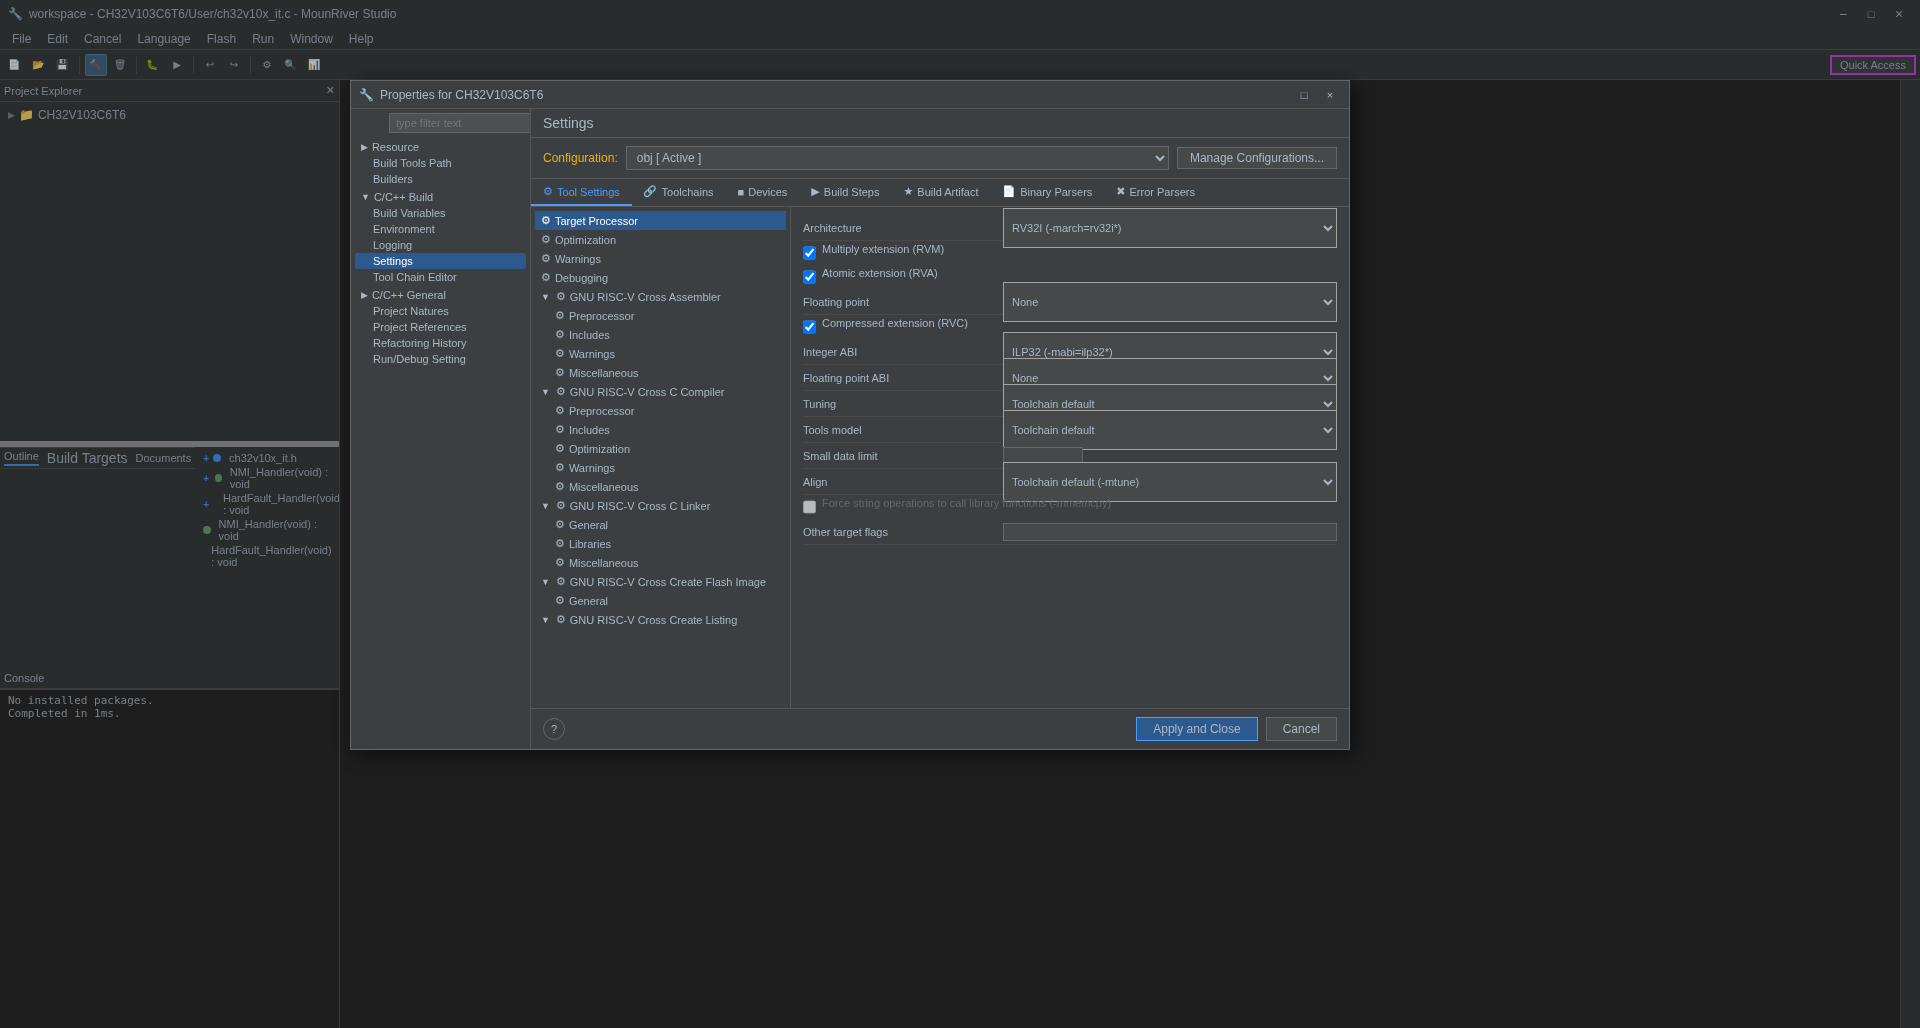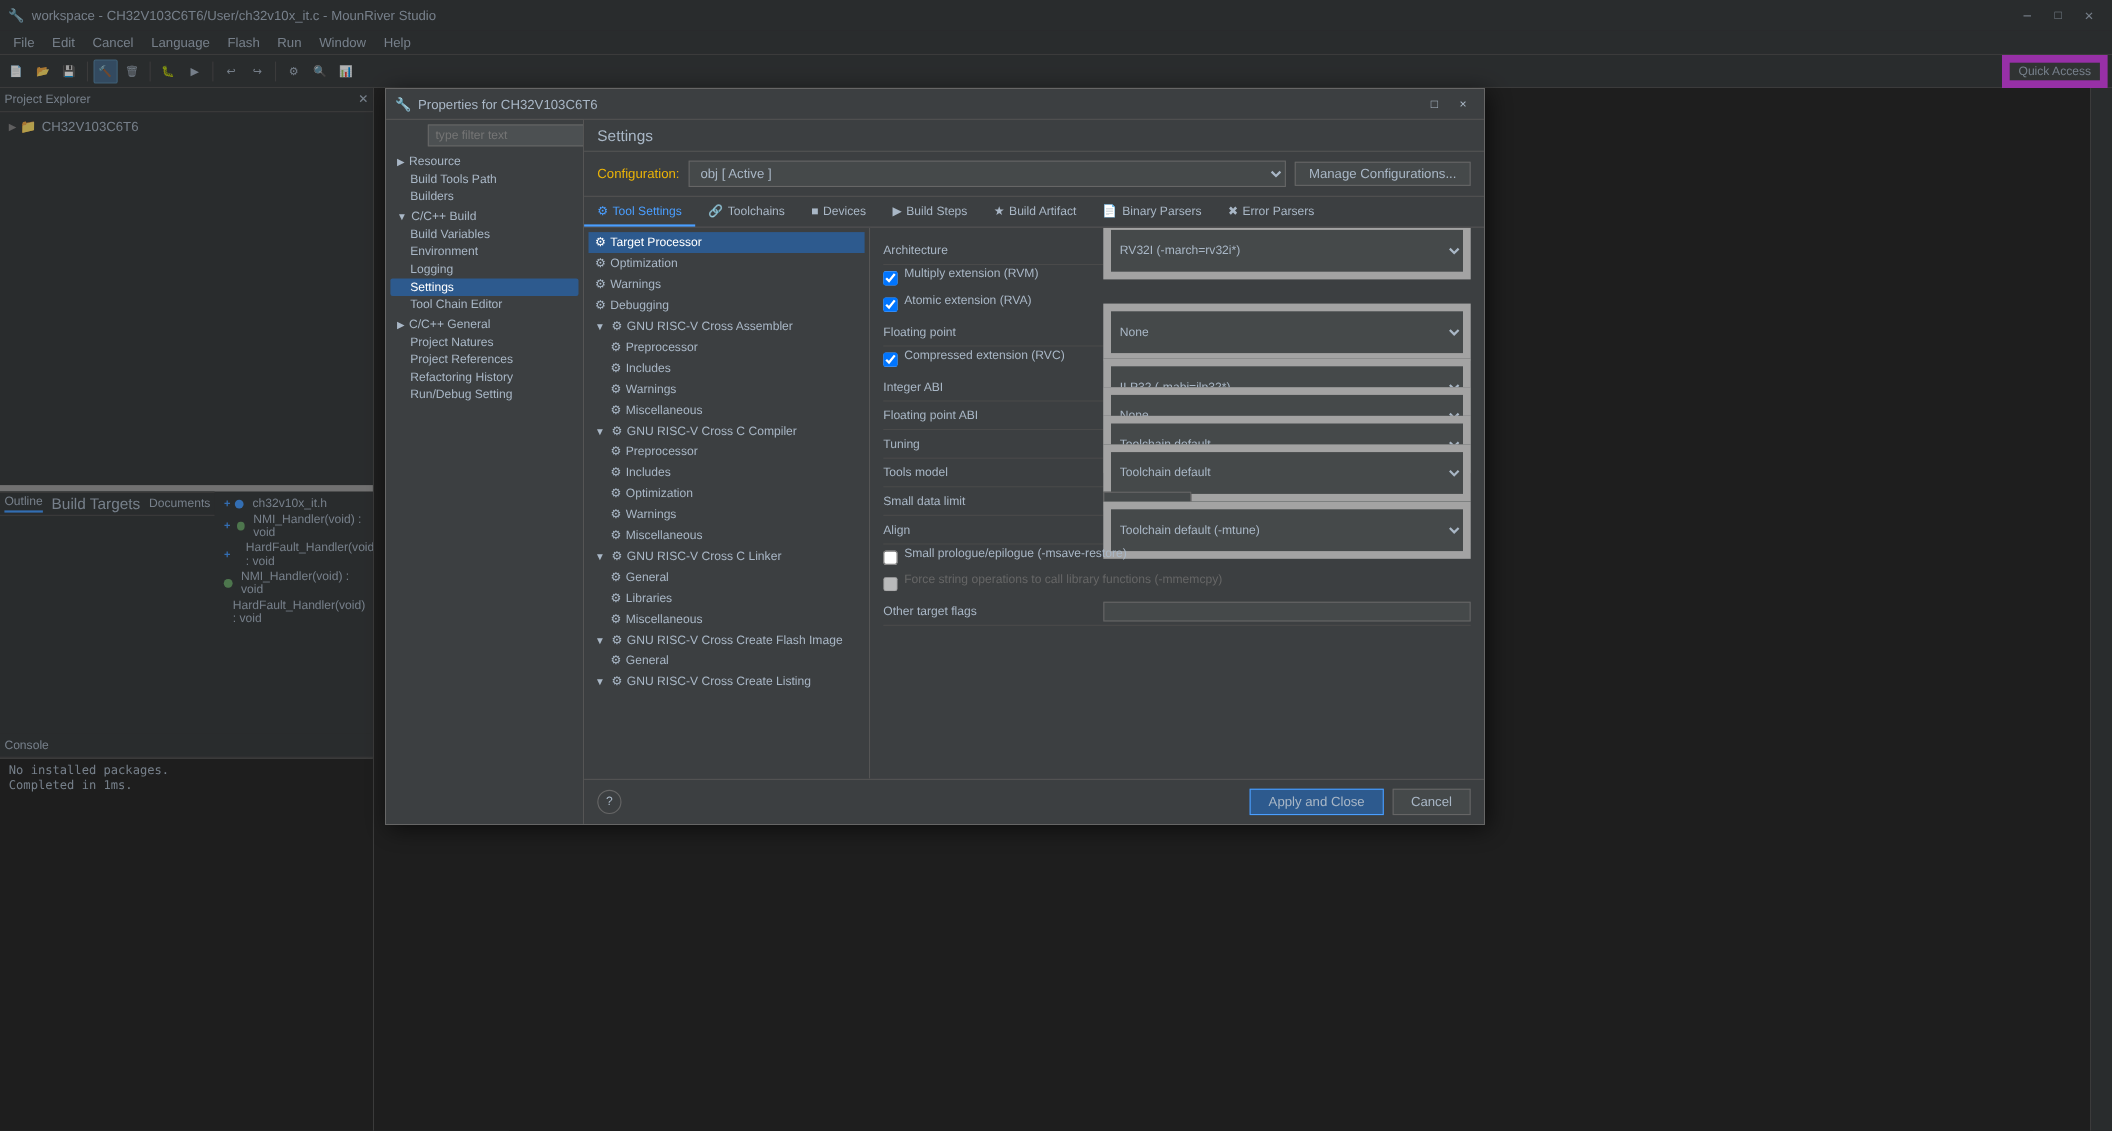--- a/index.html
+++ b/index.html
@@ -10,21 +10,21 @@
 
     
     #menu-bar { background: #3c3f41; height: 22px; display: flex; align-items: center; padding: 0 4px; border-bottom: 1px solid #555; }
     .menu-item { padding: 2px 8px; color: #a9b7c6; cursor: pointer; font-size: 12px; }
 
     
     #toolbar { background: #3c3f41; height: 30px; display: flex; align-items: center; padding: 0 4px; border-bottom: 1px solid #555; gap: 2px; }
     .tb-btn { width: 22px; height: 22px; background: transparent; border: 1px solid transparent; color: #a9b7c6; cursor: pointer; font-size: 10px; display: flex; align-items: center; justify-content: center; border-radius: 2px; }
     .tb-btn.active { background: #4a6a8a; border-color: #5a8aaa; }
     .tb-sep { width: 1px; height: 18px; background: #555; margin: 0 3px; }
-    .quick-access { margin-left: auto; background: #45494a; border: 7px solid #d946ef; padding: 2px 8px; color: #a9b7c6; font-size: 11px; cursor: pointer; }
+    .quick-access { margin-left: auto; background: #45494a; border: 2px solid #d946ef; padding: 2px 8px; color: #a9b7c6; font-size: 11px; cursor: pointer; }
 
     
     #main { display: flex; height: calc(1028px - 80px); }
 
     
     #left-panel { width: 340px; background: #3c3f41; border-right: 1px solid #555; display: flex; flex-direction: column; }
     #project-explorer { flex: 1; display: flex; flex-direction: column; border-bottom: 6px solid #a3a3a3; }
     #pe-header { background: #3c3f41; height: 22px; display: flex; align-items: center; padding: 0 4px; border-bottom: 1px solid #555; }
     #pe-title { font-size: 11px; color: #a9b7c6; flex: 1; }
     #pe-content { flex: 1; padding: 4px; overflow: auto; }
@@ -85,21 +85,21 @@
     #settings-tree { width: 260px; background: #3c3f41; border-right: 1px solid #555; overflow: auto; padding: 4px; }
     .st-item { display: flex; align-items: center; gap: 4px; padding: 3px 6px; cursor: pointer; font-size: 11px; color: #a9b7c6; }
     .st-item.selected { background: #2d5a8e; color: #fff; }
     .st-indent { padding-left: 20px; }
 
     
     #settings-props { flex: 1; overflow: auto; padding: 8px 12px; }
     .prop-row { display: flex; align-items: center; height: 26px; border-bottom: 1px solid #4a4a4a; }
     .prop-label { width: 200px; font-size: 11px; color: #a9b7c6; padding-right: 8px; }
     .prop-value { flex: 1; font-size: 11px; }
-    .prop-select { width: 100%; background: #45494a; border: 7px solid #a3a3a3; color: #a9b7c6; padding: 12px 4px; font-size: 11px; }
+    .prop-select { width: 100%; background: #45494a; border: 1px solid #a3a3a3; color: #a9b7c6; padding: 12px 4px; font-size: 11px; }
     .prop-input { width: 100%; background: #45494a; border: 1px solid #666; color: #a9b7c6; padding: 2px 4px; font-size: 11px; }
     .prop-checkbox { margin-right: 6px; }
     .prop-checkrow { display: flex; height: 24px; }
     .prop-checkrow label { font-size: 11px; color: #a9b7c6; }
     .prop-checkrow label.disabled { color: #666; }
 
     
     #dlg-footer { display: flex; align-items: center; justify-content: flex-end; gap: 8px; padding: 8px 12px; border-top: 1px solid #555; background: #3c3f41; }
     #dlg-footer .help-btn { margin-right: auto; width: 22px; height: 22px; border: 1px solid #666; border-radius: 50%; background: transparent; color: #a9b7c6; cursor: pointer; font-size: 11px; display: flex; align-items: center; justify-content: center; }
     .footer-btn { background: #45494a; border: 1px solid #666; color: #a9b7c6; padding: 4px 16px; font-size: 12px; cursor: pointer; }
@@ -513,24 +513,20 @@
 
             <div class="prop-row">
               <span class="prop-label">Align</span>
               <div class="prop-value">
                 <select class="prop-select">
                   <option>Toolchain default (-mtune)</option>
                 </select>
               </div>
             </div>
 
-            <div class="prop-checkrow" style="padding:2px 0;">
-              <input type="checkbox" class="prop-checkbox" style="">
-              <label>Small prologue/epilogue (-msave-restore)</label>
-            </div>
 
             <div class="prop-checkrow" style="padding:2px 0;">
               <input type="checkbox" disabled="" class="prop-checkbox" style="">
               <label class="disabled">Force string operations to call library functions (-mmemcpy)</label>
             </div>
 
             <div class="prop-row">
               <span class="prop-label">Other target flags</span>
               <div class="prop-value">
                 <input type="text" class="prop-input" style="">

